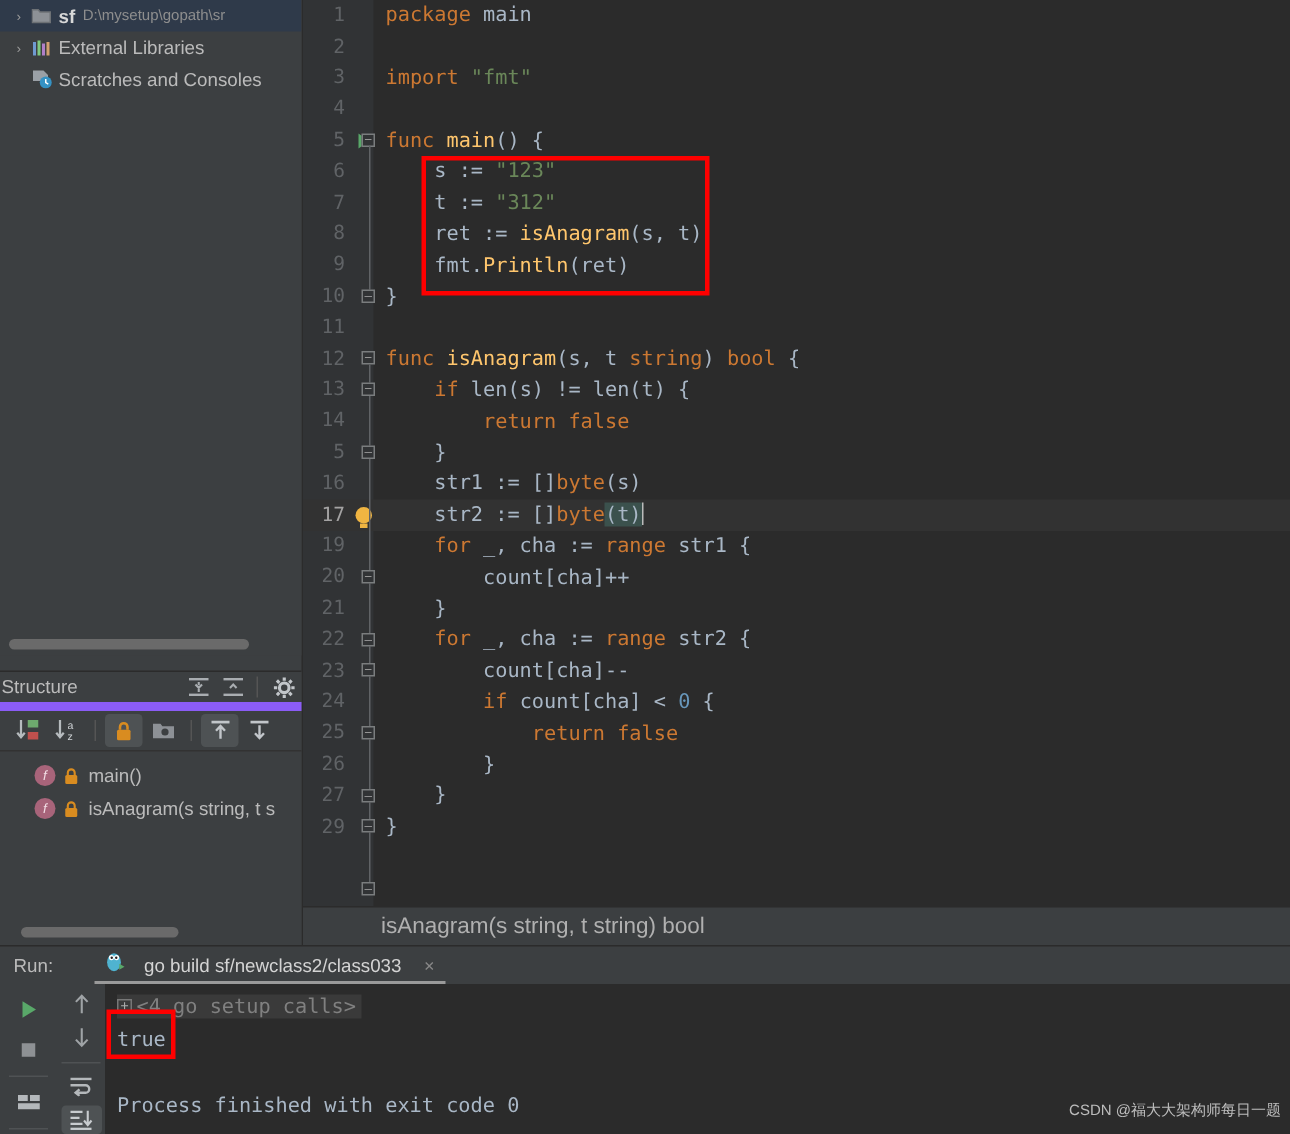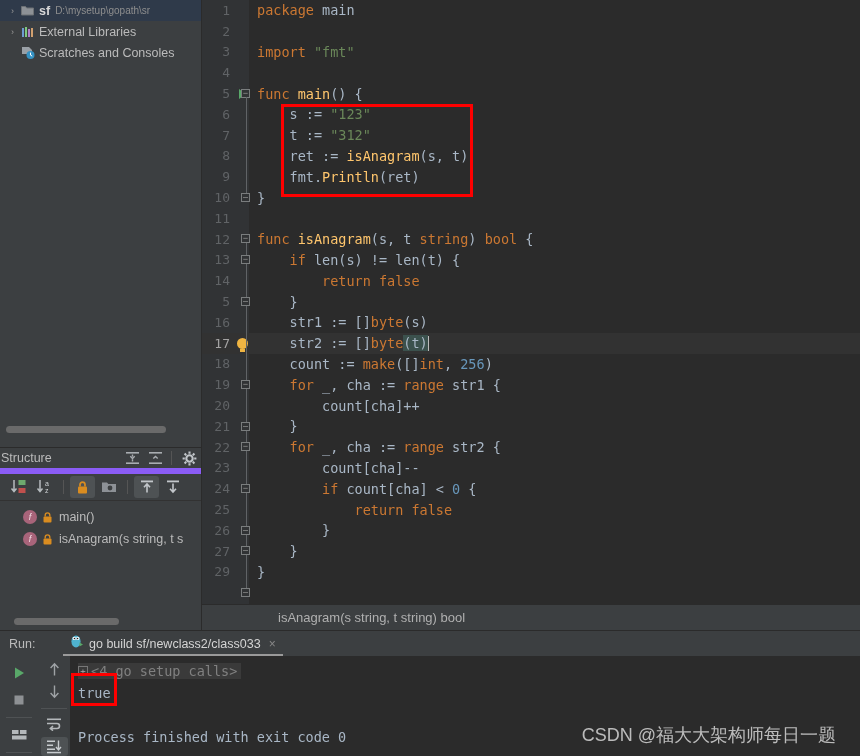--- a/index.html
+++ b/index.html
@@ -150,34 +150,34 @@
     display:inline-block; width:1px; height:15px; background:#bbbbbb;
     vertical-align:-3px;
   }
 
   
   .breadcrumb {
     position:absolute; left:202px; top:604px; right:0; height:26px;
     background:#3c3f41; display:flex; align-items:center;
     padding-left:52px; border-top:1px solid #2b2b2b;
   }
-  .breadcrumb span { color:#b0b0b0; font-size:13px;margin-left:24px; }
+  .breadcrumb span { color:#b0b0b0; font-size:15px; }
 
   
   .run-panel {
     position:absolute; left:0; top:630px; right:0; bottom:0;
     background:#3c3f41; border-top:1px solid #2b2b2b;
   }
   .run-tabbar {
     display:flex; align-items:center; height:25px;
     padding-left:9px; position:relative;
   }
   .run-label { color:#bbbbbb; font-size:12.5px; width:48px; }
   .run-tab {
-    display:flex; align-items:center; gap:5px;
+    display:flex; align-items:center; gap:12px;
     height:25px; padding:0 7px; position:relative;
     margin-left:6px;
   }
   .run-tab-text { color:#d4d4d4; font-size:12.5px; }
   .tab-close { color:#888; font-size:12px; margin-left:3px; }
   .tab-underline {
     position:absolute; left:0; right:0; bottom:0; height:2px;
     background:#9a9a9a;
   }
   .run-toolbar-l {
@@ -209,22 +209,22 @@
     background:#3a3a3a; color:#808080; display:inline-flex;
     align-items:center; padding-right:4px;
   }
   .plusbox {
     display:inline-flex; align-items:center; justify-content:center;
     width:10px; height:10px; border:1px solid #777; color:#aaa;
     font-size:9px; line-height:8px; margin-right:3px;
     font-family:"DejaVu Sans Mono", monospace;
   }
   .watermark {
-    position:absolute; right:24px; bottom:9px;
-    color:#c8c8c8; font-size:18px; opacity:.92;
+    position:absolute; right:6px; bottom:9px;
+    color:#c8c8c8; font-size:10px; opacity:.92;
   }
 
   
   .redbox { position:absolute; border:3px solid #fe0000; pointer-events:none; }
 </style>
 </head>
 <body>
 
 <div class="app">
 
@@ -440,24 +440,20 @@
         <div class="line">
           <span class="lnum">16</span>
           <span class="code-text"><span class="id">    str1 := []</span><span class="kw">byte</span><span class="id">(s)</span></span>
         </div>
         <div class="line caret">
           <span class="lnum">17</span>
           <span class="gmark">
             <span class="bulb"></span>
           </span>
           <span class="code-text"><span class="id">    str2 := []</span><span class="kw">byte</span><span class="id hl-br">(t)</span><span class="caret-bar"></span></span>
-        </div>
-        <div class="line">
-          <span class="lnum">18</span>
-          <span class="code-text"><span class="id">    count := </span><span class="kw">make</span><span class="id">([]</span><span class="kw">int</span><span class="id">, </span><span class="num">256</span><span class="id">)</span></span>
         </div>
         <div class="line">
           <span class="lnum">19</span>
           <span class="code-text"><span class="id">    </span><span class="kw">for </span><span class="id">_, cha := </span><span class="kw">range </span><span class="id">str1 {</span></span>
         </div>
         <div class="line">
           <span class="lnum">20</span>
           <span class="code-text"><span class="id">        count[cha]++</span></span>
         </div>
         <div class="line">

